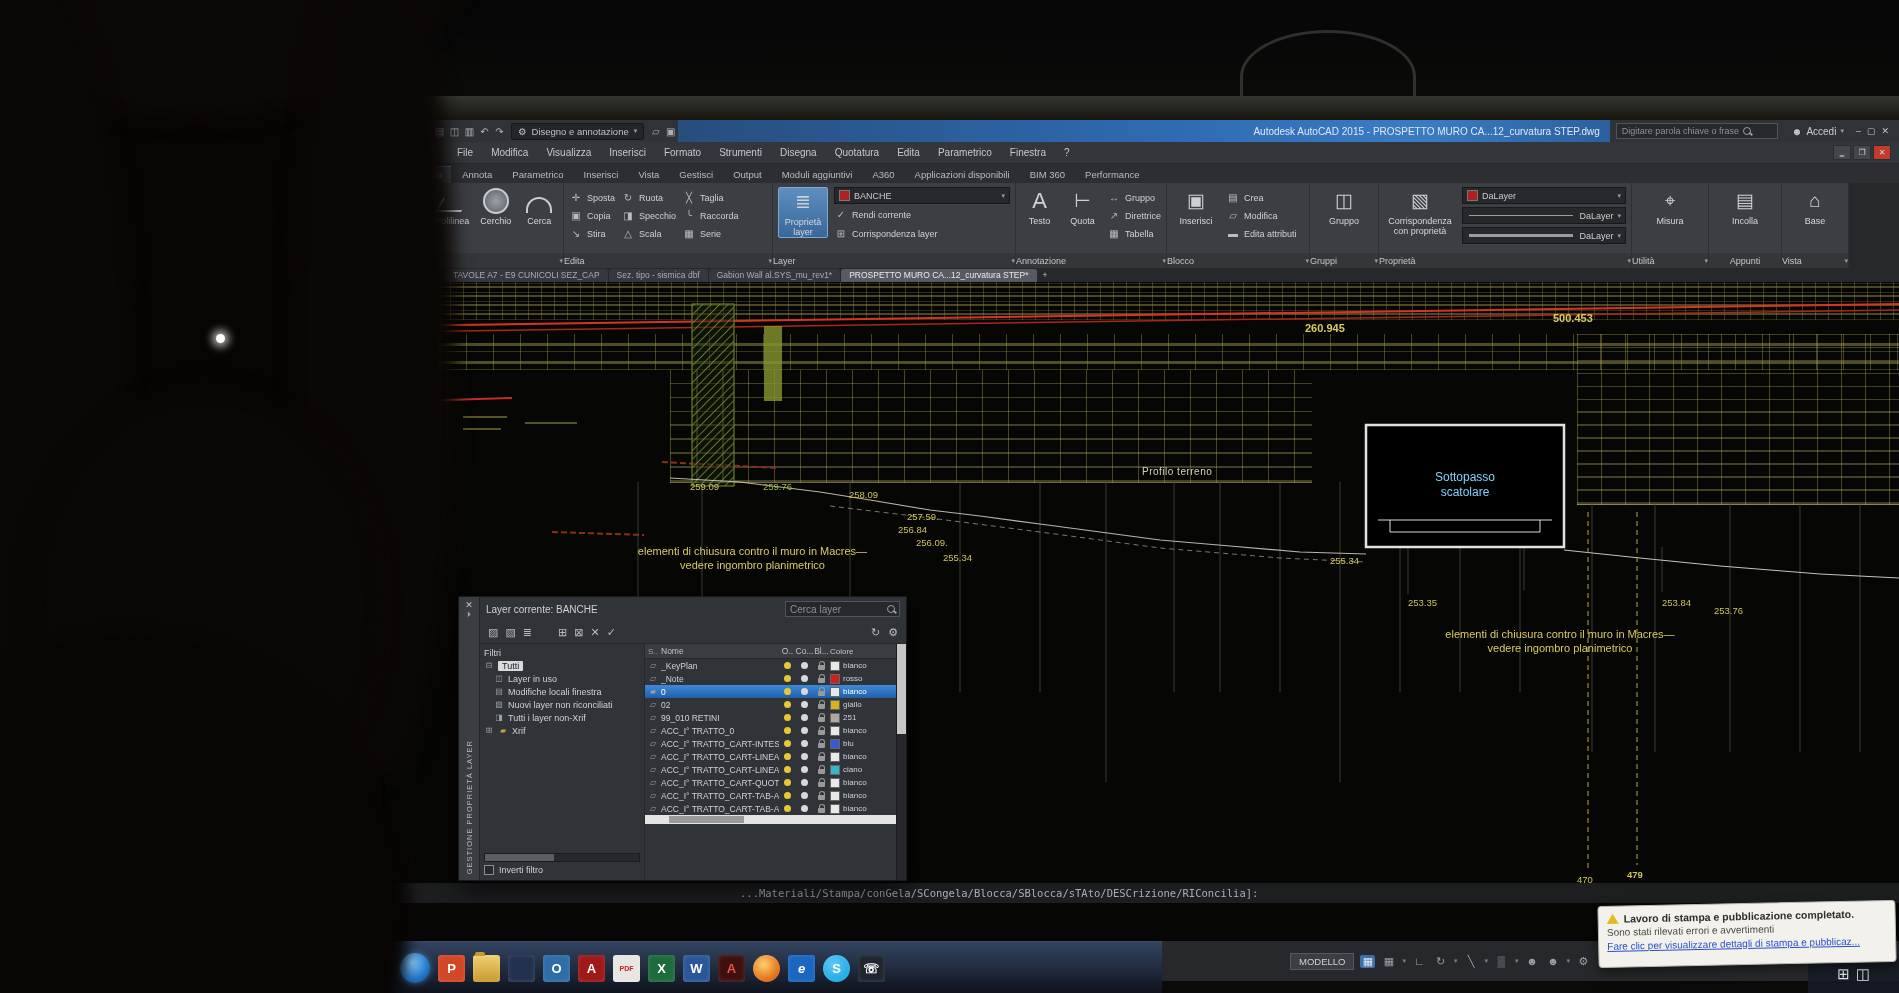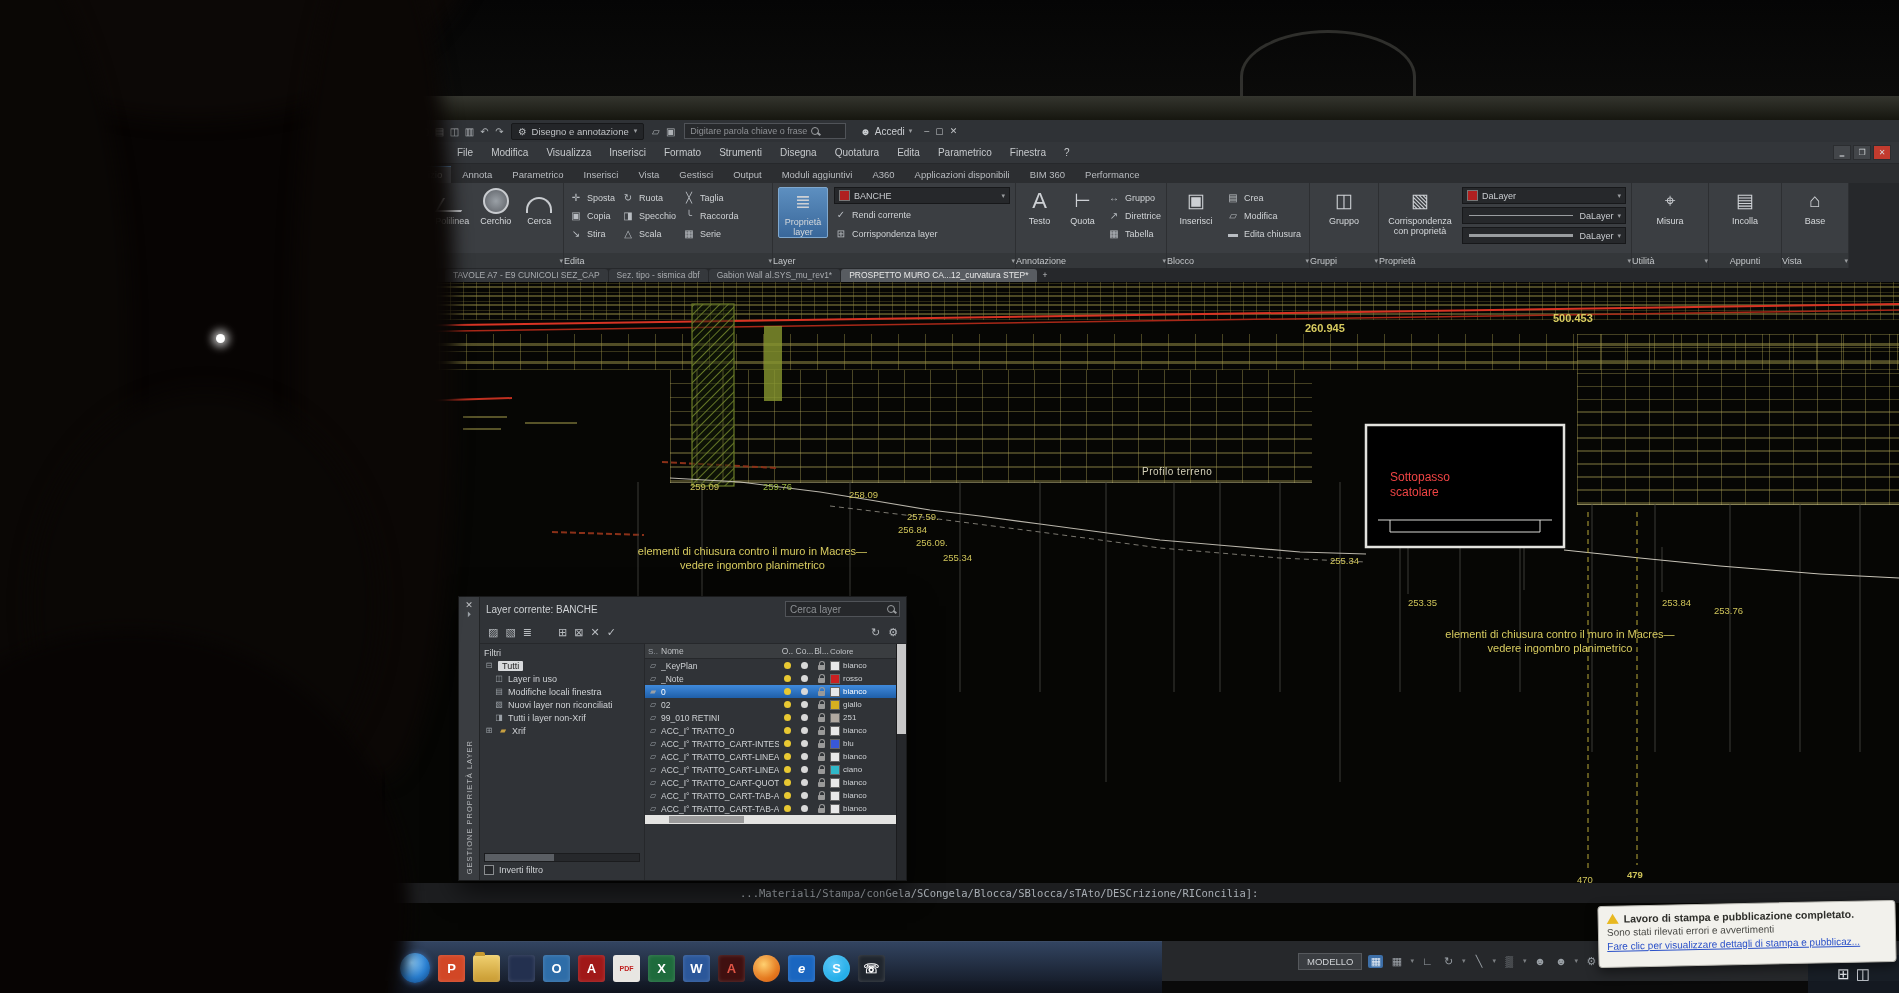--- a/index.html
+++ b/index.html
@@ -82,21 +82,21 @@
       repeating-linear-gradient(0deg,rgba(168,158,84,.38) 0 1.5px,transparent 1.5px 14px);}
   #bricks-right{left:1192px;top:52px;width:322px;height:170px;border-bottom:1px solid rgba(205,198,140,.5);
     background-image:repeating-linear-gradient(90deg,rgba(168,158,84,.42) 0 1.5px,transparent 1.5px 24px),
       repeating-linear-gradient(0deg,rgba(168,158,84,.38) 0 1.5px,transparent 1.5px 13px);}
   #cadsvg{position:absolute;left:0;top:0;z-index:4;}
   .cadlbl{position:absolute;color:#cfc45a;font-size:9.5px;white-space:nowrap;z-index:5;}
   .cadlbl.grn{color:#9cb842;}
   .cadlbl.big{font-size:11px;font-weight:bold;color:#d8cc60;}
   .cadnote{position:absolute;color:#d8cc60;font-size:11px;line-height:14px;text-align:center;z-index:5;}
   #profile-lbl{position:absolute;color:#d6d2ba;font-size:10px;letter-spacing:.5px;z-index:5;}
-  #box-lbl{position:absolute;left:1005px;top:188px;width:150px;color:#ef4444;font-size:12px;line-height:15px;z-index:5;}
+  #box-lbl{position:absolute;left:1005px;top:188px;width:150px;text-align:center;color:#7dd3fc;font-size:12px;line-height:15px;z-index:5;}
   .speck{position:absolute;height:2px;background:rgba(210,200,96,.4);z-index:3;}
   
   #cmdline{position:absolute;left:0;bottom:38px;width:1514px;height:20px;background:rgba(32,33,35,.9);
     font-family:"DejaVu Sans Mono",monospace;font-size:10.5px;color:#a8aeb4;display:flex;align-items:center;
     padding-left:355px;z-index:6;white-space:nowrap;}
   
   #palette{position:absolute;left:73px;top:314px;width:447px;height:283px;background:#303337;
     border:1px solid #191a1b;box-shadow:0 10px 26px rgba(0,0,0,.65);z-index:20;display:flex;font-size:9px;color:#cfd2d5;}
   #pal-strip{width:20px;background:#3a3d41;border-right:1px solid #222426;display:flex;flex-direction:column;align-items:center;padding-top:3px;}
   #pal-strip .vtxt{writing-mode:vertical-rl;transform:rotate(180deg);font-size:7.5px;letter-spacing:1px;color:#b4b7ba;margin-top:auto;margin-bottom:6px;}
@@ -129,21 +129,21 @@
   .lock-ic{width:7px;height:5px;background:#999;position:relative;border-radius:1px;margin-top:3px;}
   .lock-ic::before{content:"";position:absolute;top:-4px;left:1px;width:4px;height:4px;border:1px solid #999;border-bottom:none;border-radius:3px 3px 0 0;}
   .csw{width:8px;height:8px;border:1px solid #666;flex:0 0 auto;}
   #pal-vscroll{width:9px;background:#26282b;border-left:1px solid #1b1c1e;}
   #pal-vscroll i{display:block;width:100%;height:38%;background:#c8c8c8;}
   #pal-hscroll2{height:9px;background:#e4e4e2;display:flex;align-items:center;}
   #pal-hscroll2 i{display:block;width:30%;height:7px;background:#9a9a9a;margin-left:24px;}
   #pal-status{height:18px;display:flex;align-items:center;padding:0 8px;font-size:9px;color:#c6c9cc;background:#2b2e31;}
   
   #statusrow{height:40px;background:#26282b;display:flex;align-items:center;padding-left:905px;gap:6px;}
-  #model-btn{border:1px solid #55585c;background:#3a3d41;color:#d0d3d6;font-size:9.5px;padding:2px 8px;margin-left:8px;}
+  #model-btn{border:1px solid #55585c;background:#3a3d41;color:#d0d3d6;font-size:9.5px;padding:2px 8px;}
   .st-ic{color:#9aa0a6;font-size:11px;width:15px;text-align:center;}
   .st-ic.blue{background:#3d6fa8;color:#dfe8f2;border-radius:2px;}
   .st-car{color:#7d8084;font-size:7px;}
   #screen-foot{height:13px;background:#0a0a0a;}
   
   #taskbar{left:388px;top:941px;width:762px;height:52px;z-index:35;border-top:1px solid #3c4c66;
     background:linear-gradient(rgba(52,72,104,.88),rgba(14,18,28,.96));display:flex;align-items:center;gap:8px;padding-left:12px;}
   .orb{width:30px;height:30px;border-radius:50%;background:radial-gradient(circle at 38% 32%,#8fd0ff,#2a7fd0 55%,#0c3f7a);box-shadow:0 0 6px rgba(90,160,255,.6);}
   .tk{width:27px;height:27px;border-radius:3px;display:flex;align-items:center;justify-content:center;
     color:#fff;font-weight:bold;font-size:13px;box-shadow:inset 0 0 4px rgba(255,255,255,.18);}
@@ -192,20 +192,23 @@
     <span class="qat-ic">▥</span>
     <span class="qat-ic">↶</span>
     <span class="qat-ic">↷</span>
     <div class="ws-combo">
       <span>⚙</span>
       <span>Disegno e annotazione</span>
       <span class="carat">▾</span>
     </div>
     <span class="qat-ic">▱</span>
     <span class="qat-ic">▣</span>
+    <div class="title-blue">
+      <span>Autodesk AutoCAD 2015 - PROSPETTO MURO CA...12_curvatura STEP.dwg</span>
+    </div>
     <div class="srchbox">
       <span>Digitare parola chiave o frase</span>
       <span class="mag"></span>
     </div>
     <div class="accedi">
       <span>☻</span>
       <span>Accedi</span>
       <span class="carat">▾</span>
     </div>
     <div class="winctl">
@@ -401,21 +404,21 @@
           <div class="smbtn">
               <span class="ic">▤</span>
               <span>Crea</span>
             </div>
           <div class="smbtn">
               <span class="ic">▱</span>
               <span>Modifica</span>
             </div>
           <div class="smbtn">
               <span class="ic">▬</span>
-              <span>Edita chiusura</span>
+              <span>Edita attributi</span>
             </div>
         </div>
       </div>
       <div class="plabel">
           <span>Blocco</span>
           <span class="carat">▾</span>
         </div>
     </div>
     <div class="panel" style="width:68px">
       <div class="pbody" style="justify-content:center">

